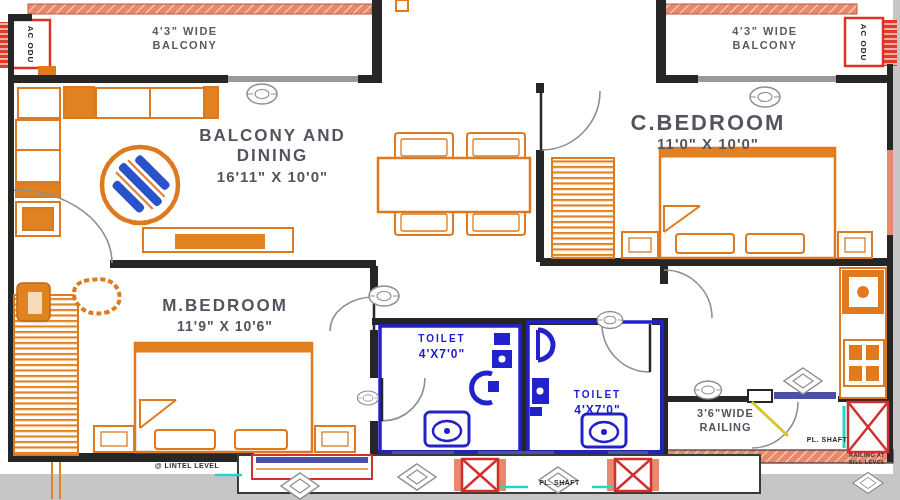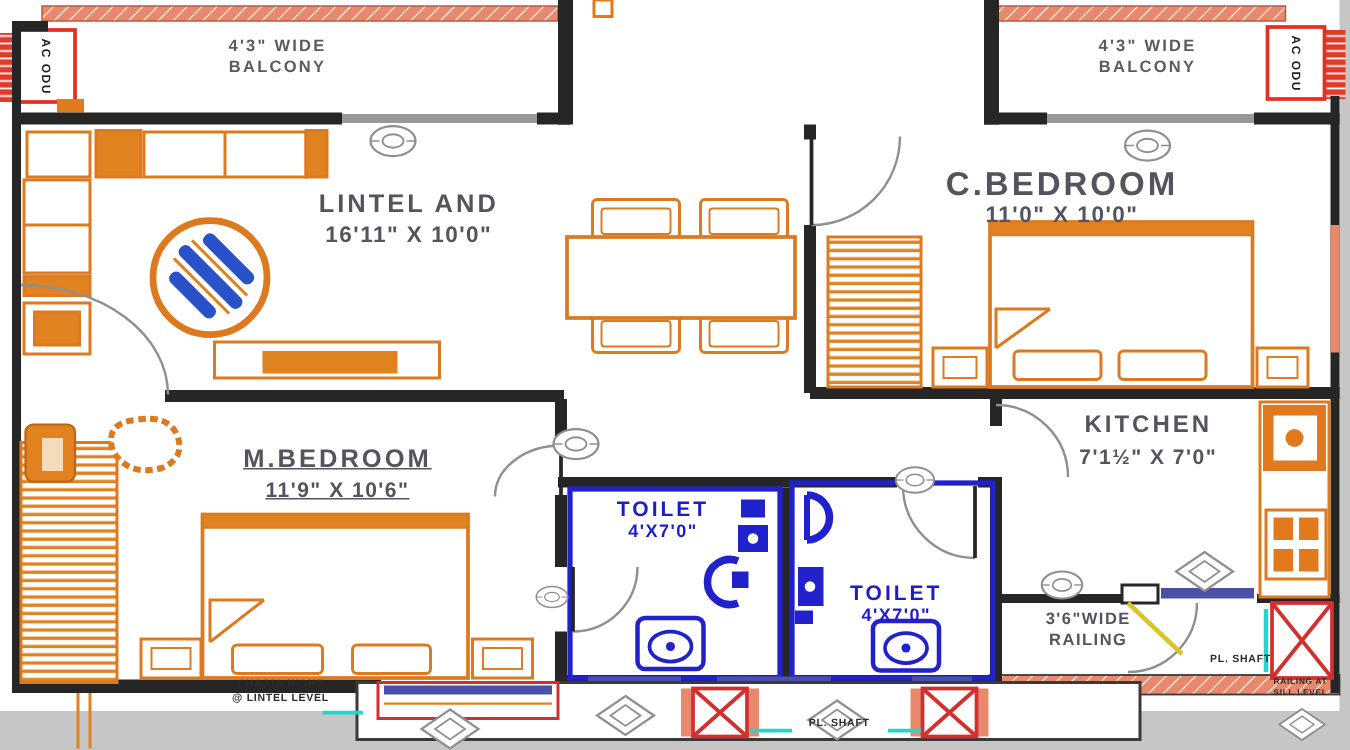--- a/index.html
+++ b/index.html
@@ -11,28 +11,28 @@
   .lbl{position:absolute;z-index:2;text-align:center;color:#54545f;font-weight:700;}
   .lbl .nm{letter-spacing:2px;}
   .lbl .dm{letter-spacing:1px;}
   .balc{font-size:11px;line-height:14px;letter-spacing:1.5px;color:#5a5a64;}
   .living{left:175px;top:126px;width:195px;}
   .living .nm{font-size:17px;line-height:20px;}
   .living .dm{font-size:15px;margin-top:2px;}
   .cbed{left:598px;top:112px;width:220px;}
   .cbed .nm{font-size:22px;line-height:21px;}
   .cbed .dm{font-size:15px;margin-top:2px;}
-  .mbed{left:130px;top:296px;width:190px;text-decoration:underline;}
+  .mbed{left:130px;top:296px;width:190px;}
   .mbed .nm{font-size:17px;line-height:20px;}
   .mbed .dm{font-size:14px;margin-top:2px;}
   .kitch{left:678px;top:274px;width:175px;}
   .kitch .nm{font-size:16px;line-height:19px;}
   .kitch .dm{font-size:14px;margin-top:3px;}
   .toilet{color:#1c1ccc;}
-  .toilet .nm{font-size:14px;line-height:16px;letter-spacing:2px;text-align:center;}
+  .toilet .nm{font-size:10px;line-height:16px;letter-spacing:2px;text-align:center;}
   .toilet .dm{font-size:12px;letter-spacing:1px;}
   .t1{left:392px;top:331px;width:100px;}
   .t2{left:545px;top:387px;width:105px;}
   .util{left:668px;top:406px;width:115px;font-size:11px;line-height:14px;letter-spacing:1px;color:#54545f;}
   .tiny{font-size:7px;line-height:9px;color:#2b2b2b;letter-spacing:0.5px;}
   .plshaft-b{left:512px;top:478px;width:95px;}
   .plshaft-u{left:796px;top:435px;width:62px;}
   .chajja{left:126px;top:452px;width:122px;text-align:center;}
   .railing{left:836px;top:452px;width:62px;font-size:5.5px;line-height:7px;}
   .acbox{position:absolute;z-index:2;display:flex;align-items:center;justify-content:center;}
@@ -336,38 +336,35 @@
 </div>
 
 <div class="acbox ac-left">
   <span>AC ODU</span>
 </div>
 <div class="acbox ac-right">
   <span>AC ODU</span>
 </div>
 
 <div class="lbl living">
-  <div class="nm">LINTEL AND</div>
+  <div class="nm">BALCONY AND</div>
+  <div class="nm">DINING</div>
   <div class="dm">16'11" X 10'0"</div>
 </div>
 
 <div class="lbl cbed">
   <div class="nm">C.BEDROOM</div>
   <div class="dm">11'0" X 10'0"</div>
 </div>
 
 <div class="lbl mbed">
   <div class="nm">M.BEDROOM</div>
   <div class="dm">11'9" X 10'6"</div>
 </div>
 
-<div class="lbl kitch">
-  <div class="nm">KITCHEN</div>
-  <div class="dm">7'1½" X 7'0"</div>
-</div>
 
 <div class="lbl toilet t1">
   <div class="nm">TOILET</div>
   <div class="dm">4'X7'0"</div>
 </div>
 
 <div class="lbl toilet t2">
   <div class="nm">TOILET</div>
   <div class="dm">4'X7'0"</div>
 </div>

